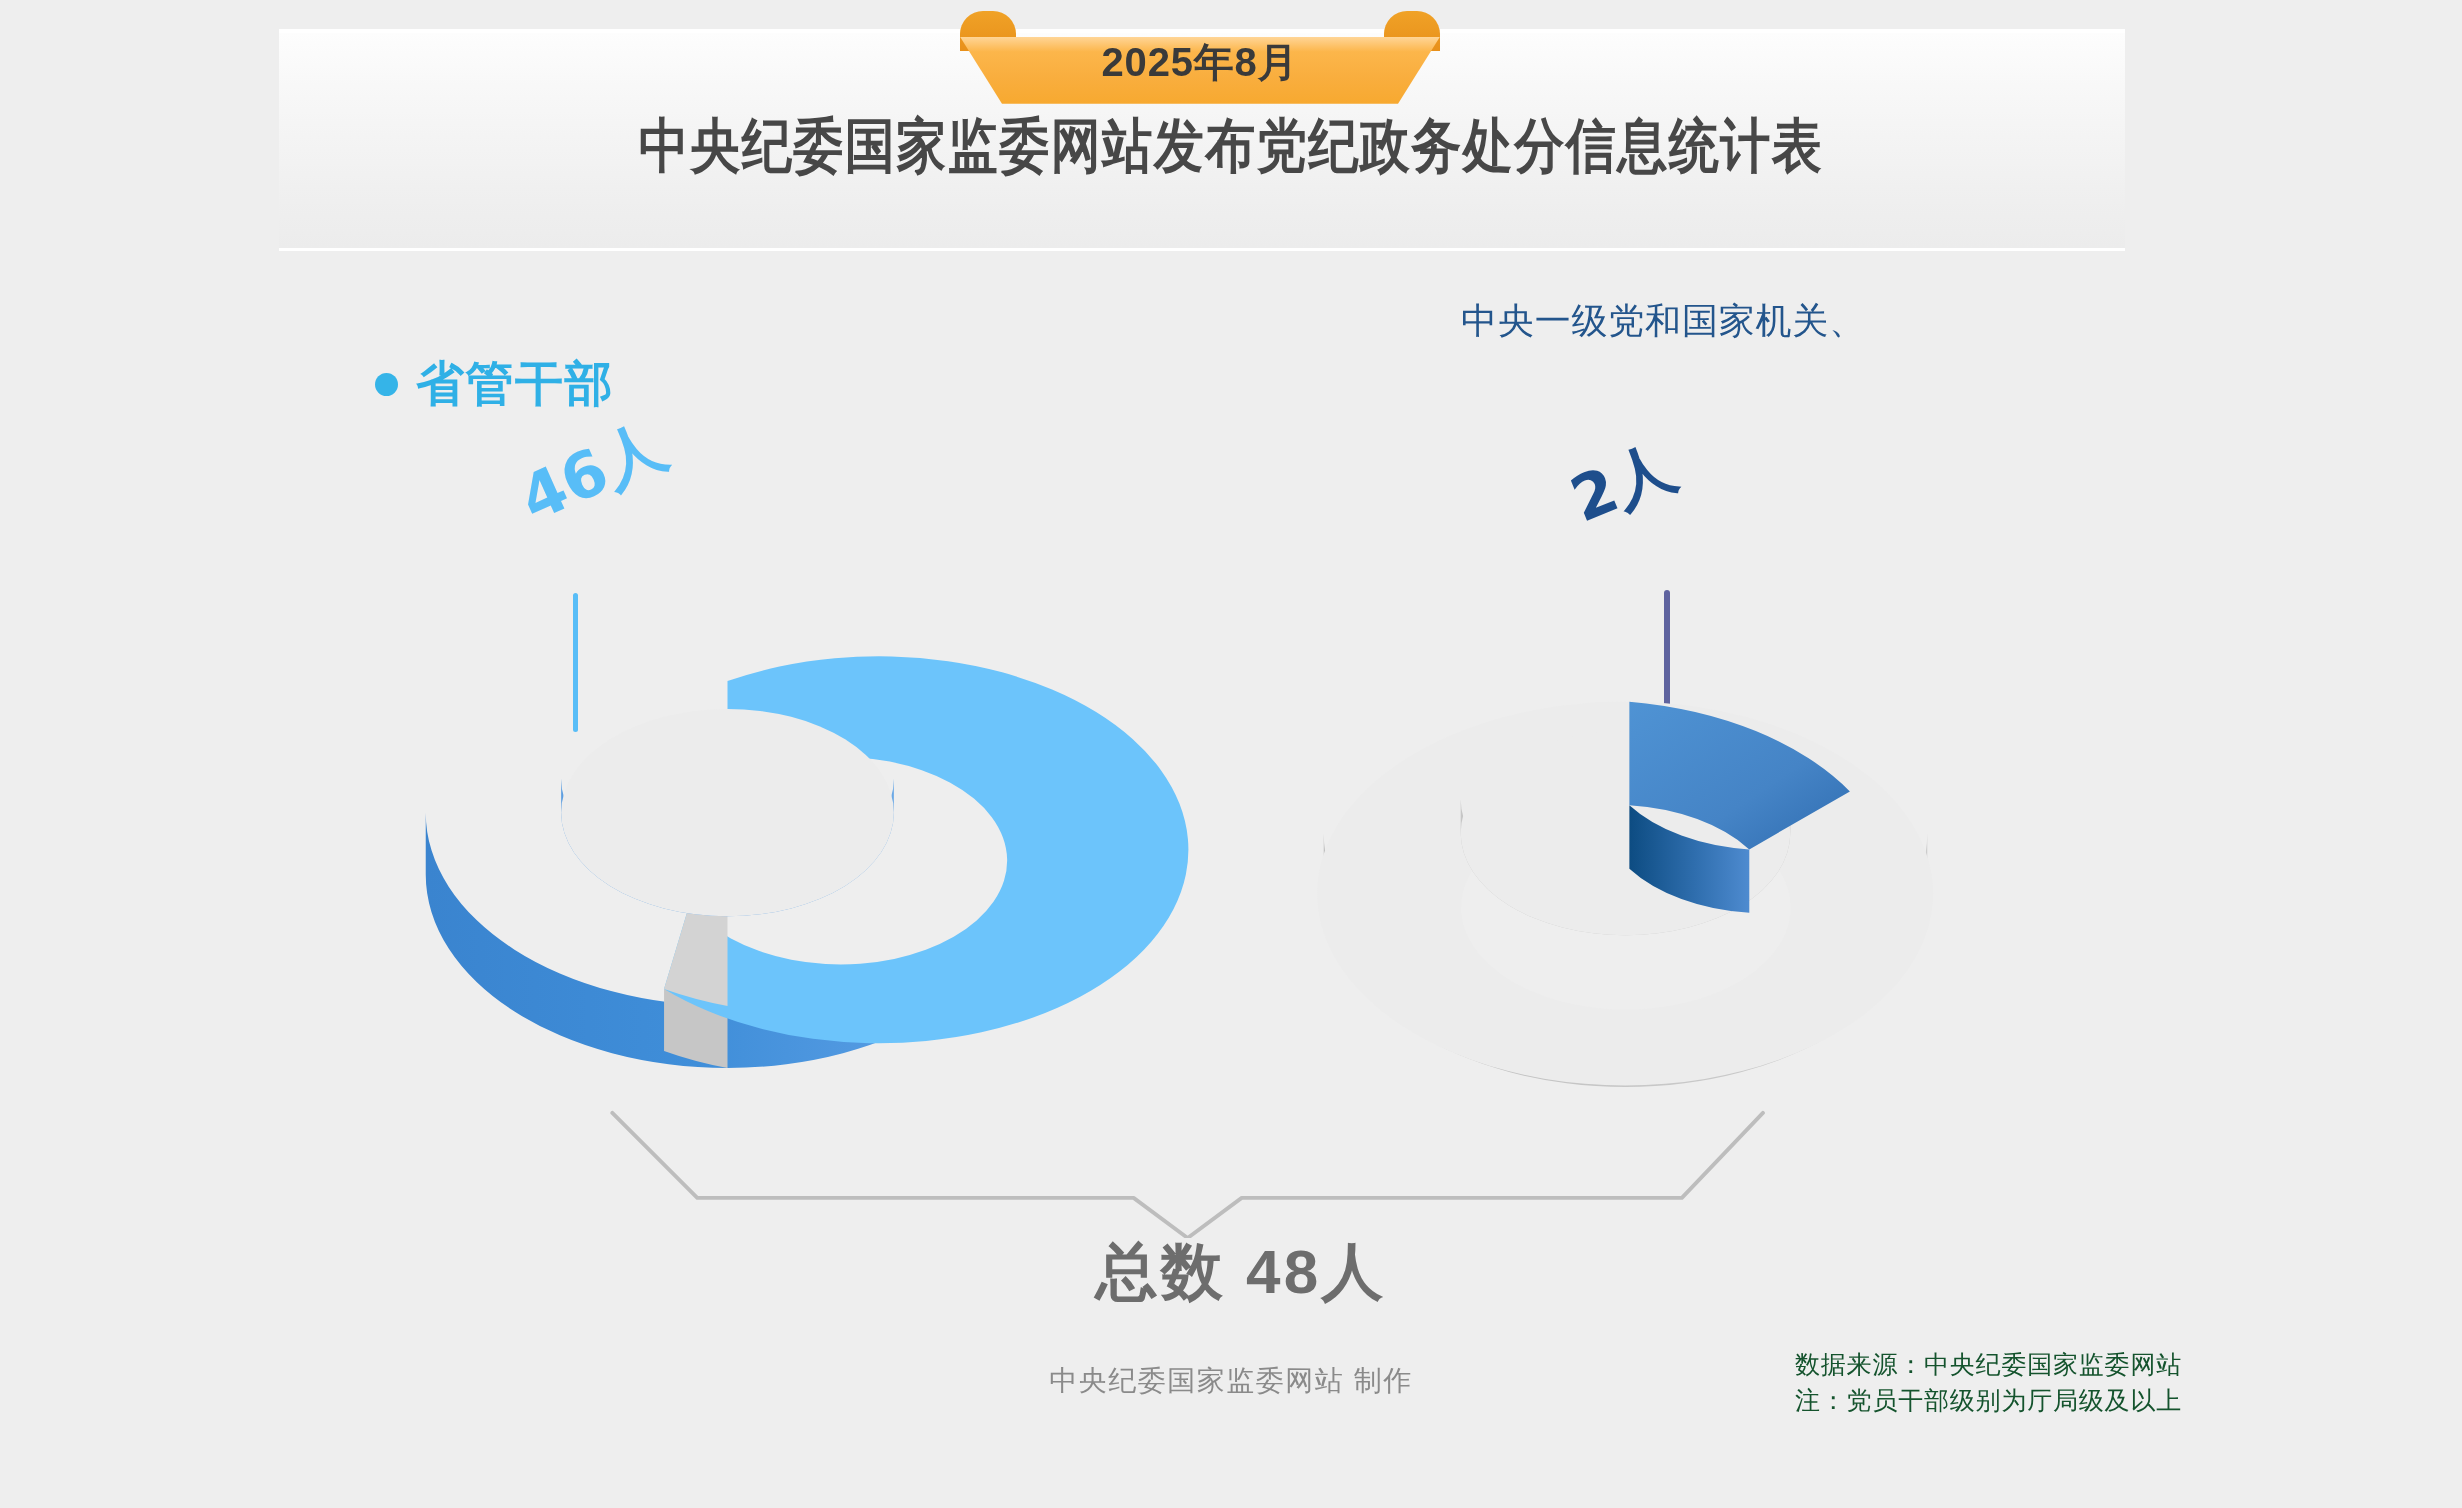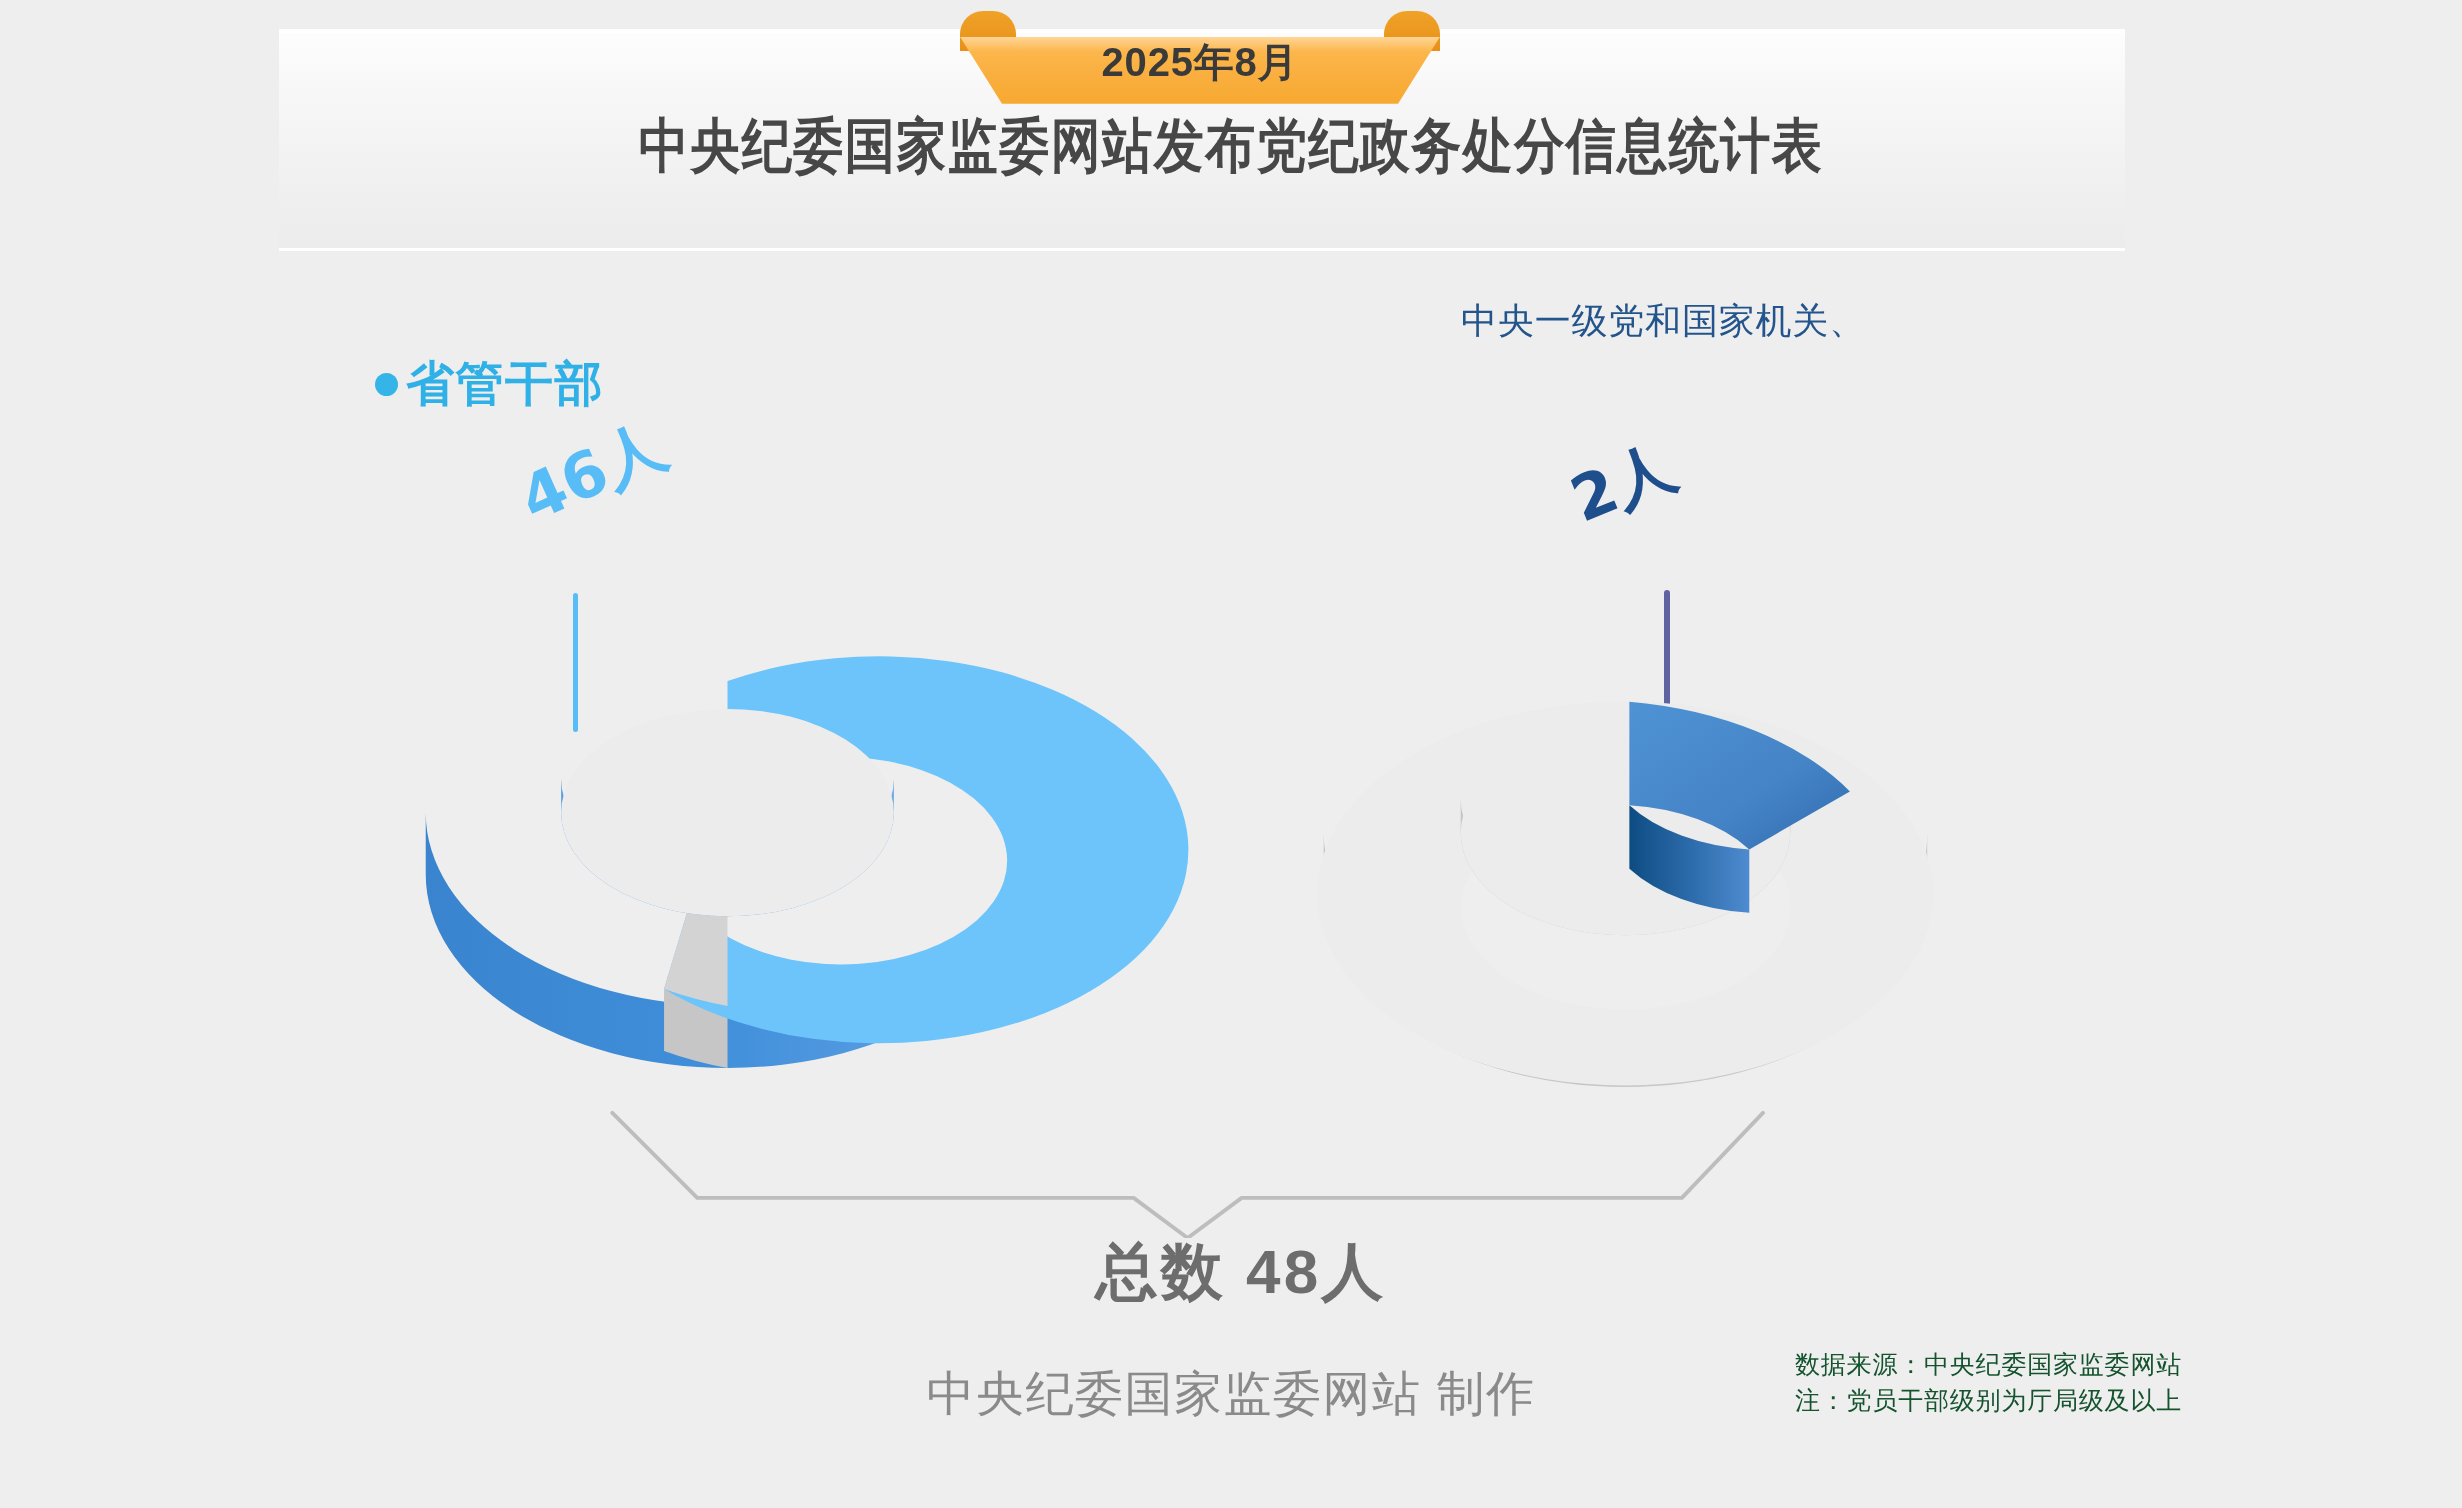--- a/index.html
+++ b/index.html
@@ -45,21 +45,21 @@
   #page-title{
     position:absolute; left:0; right:0; top:107px;
     text-align:center; font-size:50px; font-weight:bold;
     color:#474747; letter-spacing:1.5px;
     transform:scaleY(1.18); transform-origin:top center;
   }
 
   
   #legend-left{
     position:absolute; left:375px; top:352px;
-    display:flex; align-items:center; gap:8px;
+    display:flex; align-items:center; gap:18px;
   }
   #legend-left .dot{
     width:23px;height:23px;border-radius:50%;background:#35b4e8;
   }
   #legend-left .txt{
     font-size:48px;font-weight:bold;color:#2fb0e6;letter-spacing:1.5px;
   }
 
   #legend-right{
     position:absolute; left:1238px; top:298px; width:851px;
@@ -97,21 +97,21 @@
   
   #bracket{ position:absolute; left:588px; top:1099px; width:1207px; height:139px; }
   #total-label{
     position:absolute; left:0; right:0; top:1230px; text-align:center;
     font-size:62px; font-weight:bold; color:#6d6d6d; letter-spacing:3.1px;padding-left:20px;
   }
 
   
   #footer-maker{
     position:absolute; left:0; right:0; top:1362px; text-align:center;
-    font-size:48px; color:#8a8a8a; letter-spacing:1.5px;
+    font-size:28px; color:#8a8a8a; letter-spacing:1.5px;
   }
   #footer-notes{
     position:absolute; left:1795px; top:1346px; width:542px;
     font-size:25px; color:#14532d; line-height:1.45; letter-spacing:0.8px;
   }
 </style>
 </head>
 <body>
 
 <div id="header-panel"></div>

